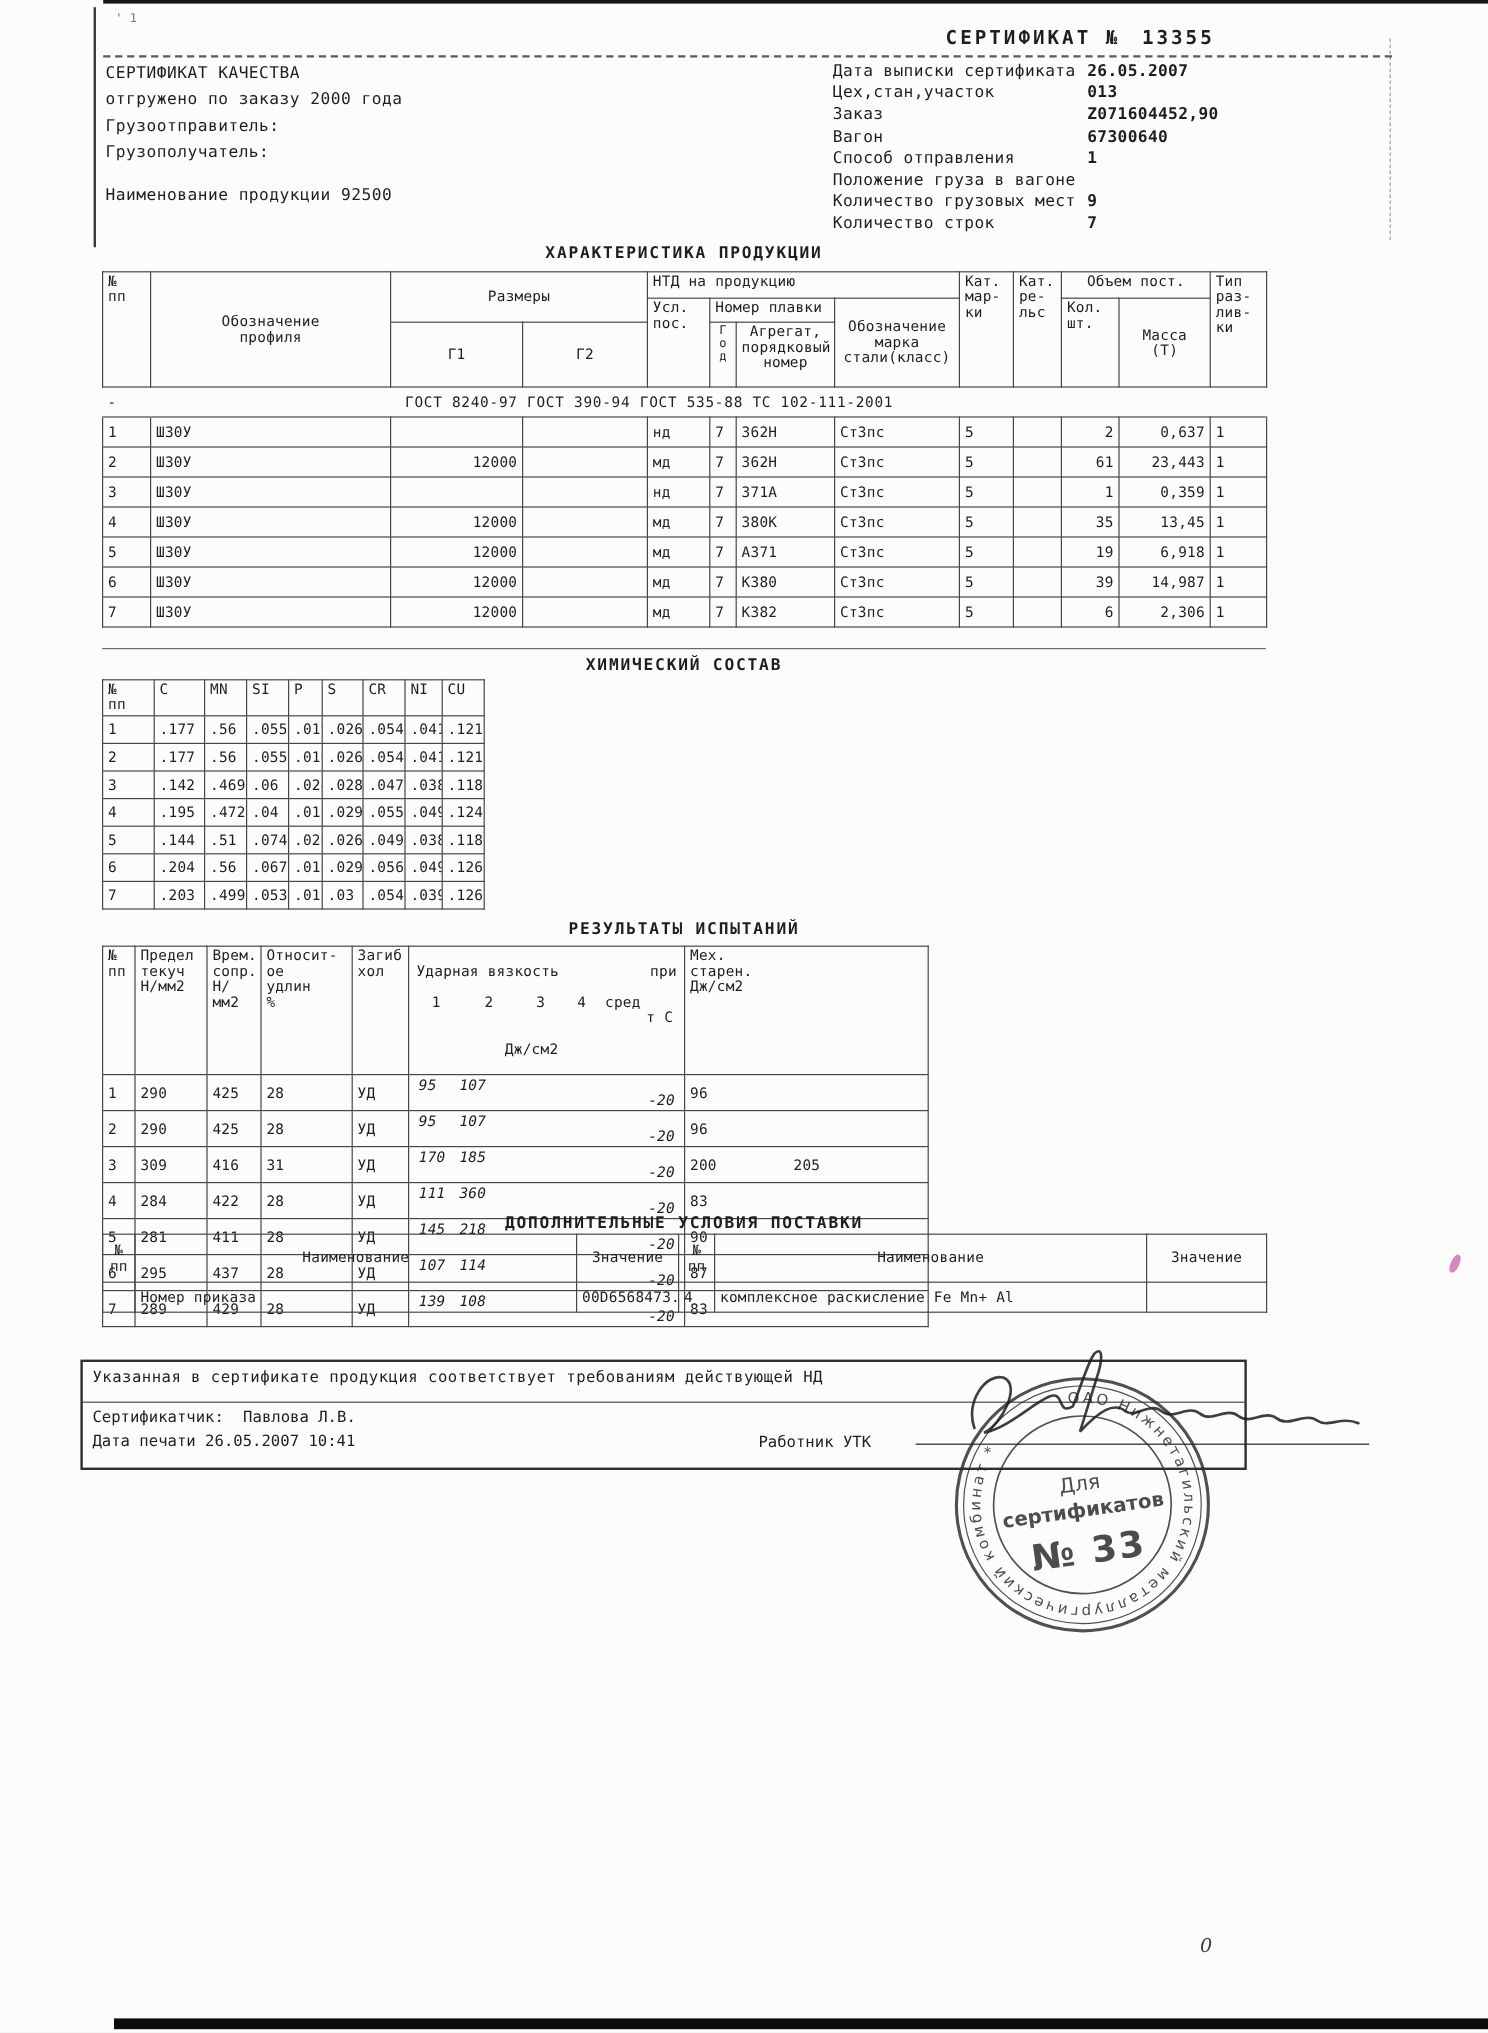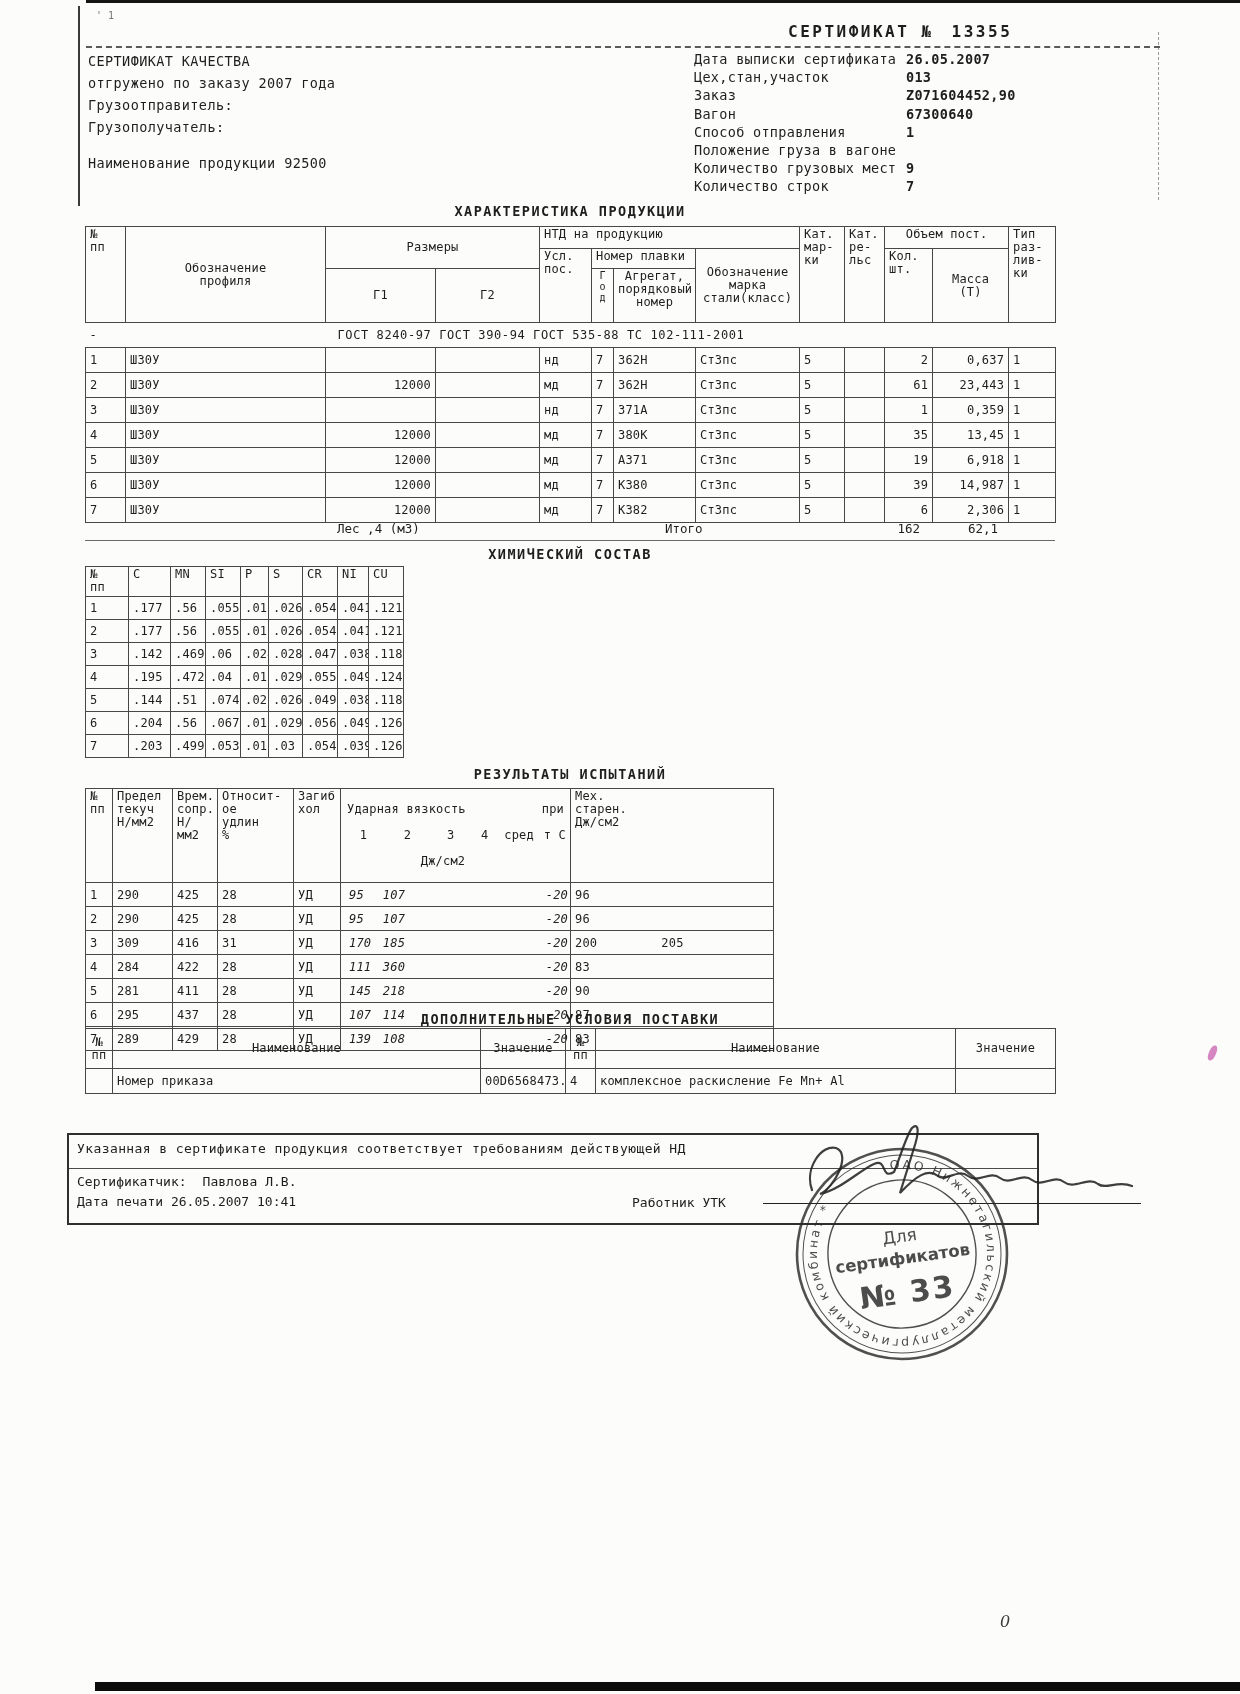--- a/index.html
+++ b/index.html
@@ -59,21 +59,21 @@
   .tbl-tests{left:85px;top:788px;width:688px;}
   .tbl-tests thead tr{height:50px;} .tbl-tests tbody tr{height:24px;}
   .imp-th{padding:1px 2px;}
   .imp-l1{display:flex;justify-content:space-between;padding:0 4px;align-items:center;}
   .imp-l2{display:flex;}
   .imp-l3{width:200px;text-align:center;}
   .imp-cell{padding:1px 0;font-style:italic;}
   .imp-row{display:flex;}
   .s1{width:42px;padding-left:8px;box-sizing:border-box;}
   .s2{width:48px;} .s3{width:40px;} .s4{width:30px;} .s5{width:40px;}
-  .s6{width:30px;text-align:right;padding-right:2px;box-sizing:border-box;}
+  .s6{width:30px;padding-right:2px;box-sizing:border-box;margin-top:13px;}
   .h1c{text-align:center;padding-left:0;}
   .aging2{display:inline-block;margin-left:64px;}
   .tbl-tests td{overflow:visible;}
   
   .tbl-add{left:85px;top:1028px;width:970px;}
   .tbl-add thead tr{height:40px;} .tbl-add tbody tr{height:25px;}
   .tbl-add th{vertical-align:middle;text-align:center;}
   
   .footer-box{left:67px;top:1133px;width:968px;height:88px;border:2px solid #2f2f2f;font-size:13px;}
   .f-statement{position:absolute;left:8px;top:6px;letter-spacing:.4px;}
@@ -98,21 +98,21 @@
   <div class="abs vline-right"></div>
   <div class="abs hr-dash"></div>
   <div class="abs corner-mark">' 1</div>
 
   <div class="abs cert-line">
     <span>СЕРТИФИКАТ №</span><span class="num">13355</span>
   </div>
 
   <div class="abs block-left">
     <div>СЕРТИФИКАТ КАЧЕСТВА</div>
-    <div>отгружено по заказу 2007 года</div>
+    <div>отгружено по заказу 2000 года</div>
     <div>Грузоотправитель:</div>
     <div>Грузополучатель:</div>
     <div class="l5">Наименование продукции 92500</div>
   </div>
 
   <div class="abs block-right" id="right-rows">
       <div class="hr-row">
         <span class="hr-label">Дата выписки сертификата</span>
         <span class="hr-value">26.05.2007</span>
       </div>
@@ -311,26 +311,20 @@
           <td class="a-l">К382</td>
           <td class="a-c">Ст3пс</td>
           <td class="a-c">5</td>
           <td class="a-c"></td>
           <td class="a-r">6</td>
           <td class="a-r">2,306</td>
           <td class="a-c">1</td>
         </tr>
       </tbody>
   </table>
-  <div class="abs totals">
-    <span class="tot-forest">Лес ,4 (м3)</span>
-    <span class="tot-label">Итого</span>
-    <span class="tot-qty">162</span>
-    <span class="tot-mass">62,1</span>
-  </div>
   <div class="abs totals-underline"></div>
 
   <div class="abs sec-title t2-title">ХИМИЧЕСКИЙ СОСТАВ</div>
   <table class="abs tbl-chem">
     <colgroup>
       <col style="width:43px">
         <col style="width:42px">
         <col style="width:35px">
         <col style="width:35px">
       <col style="width:28px">

